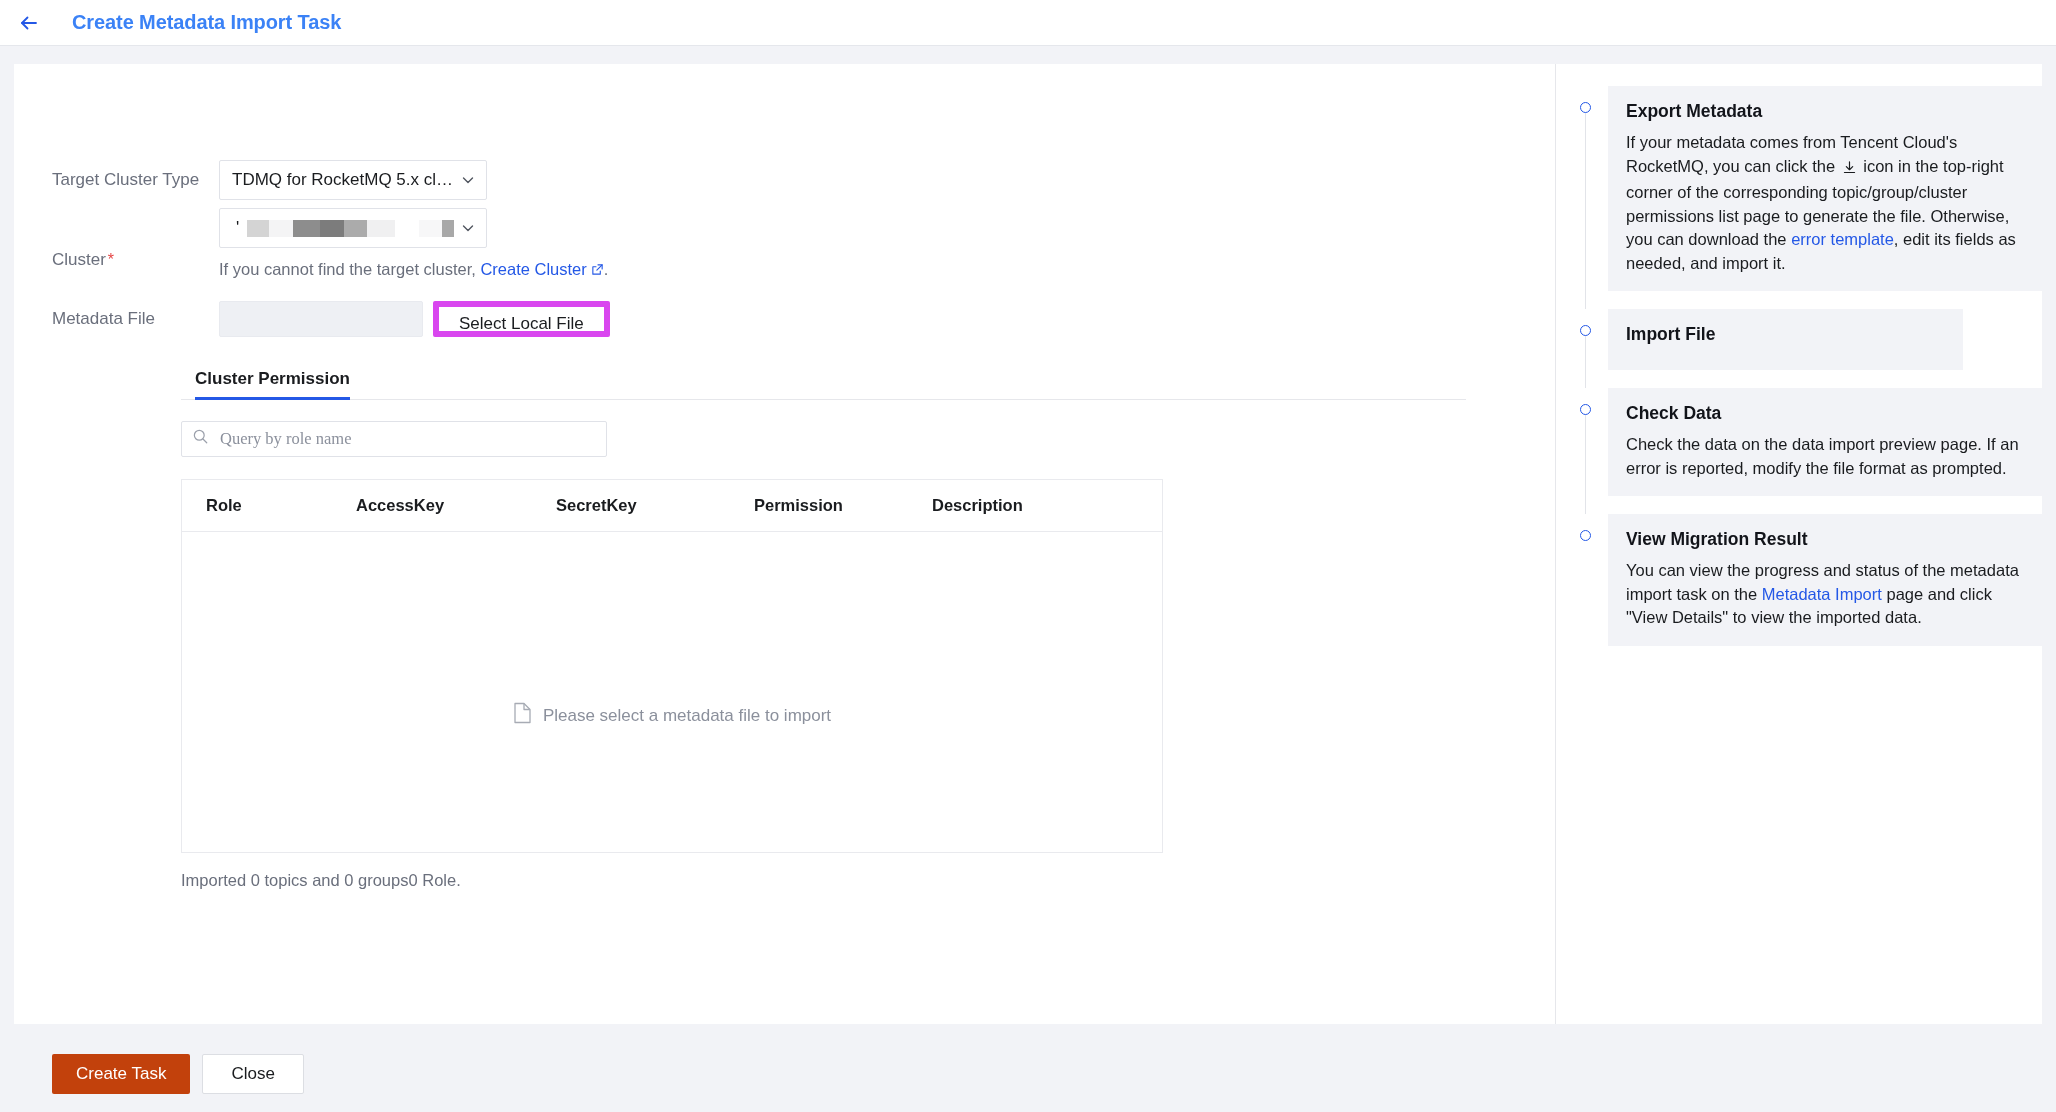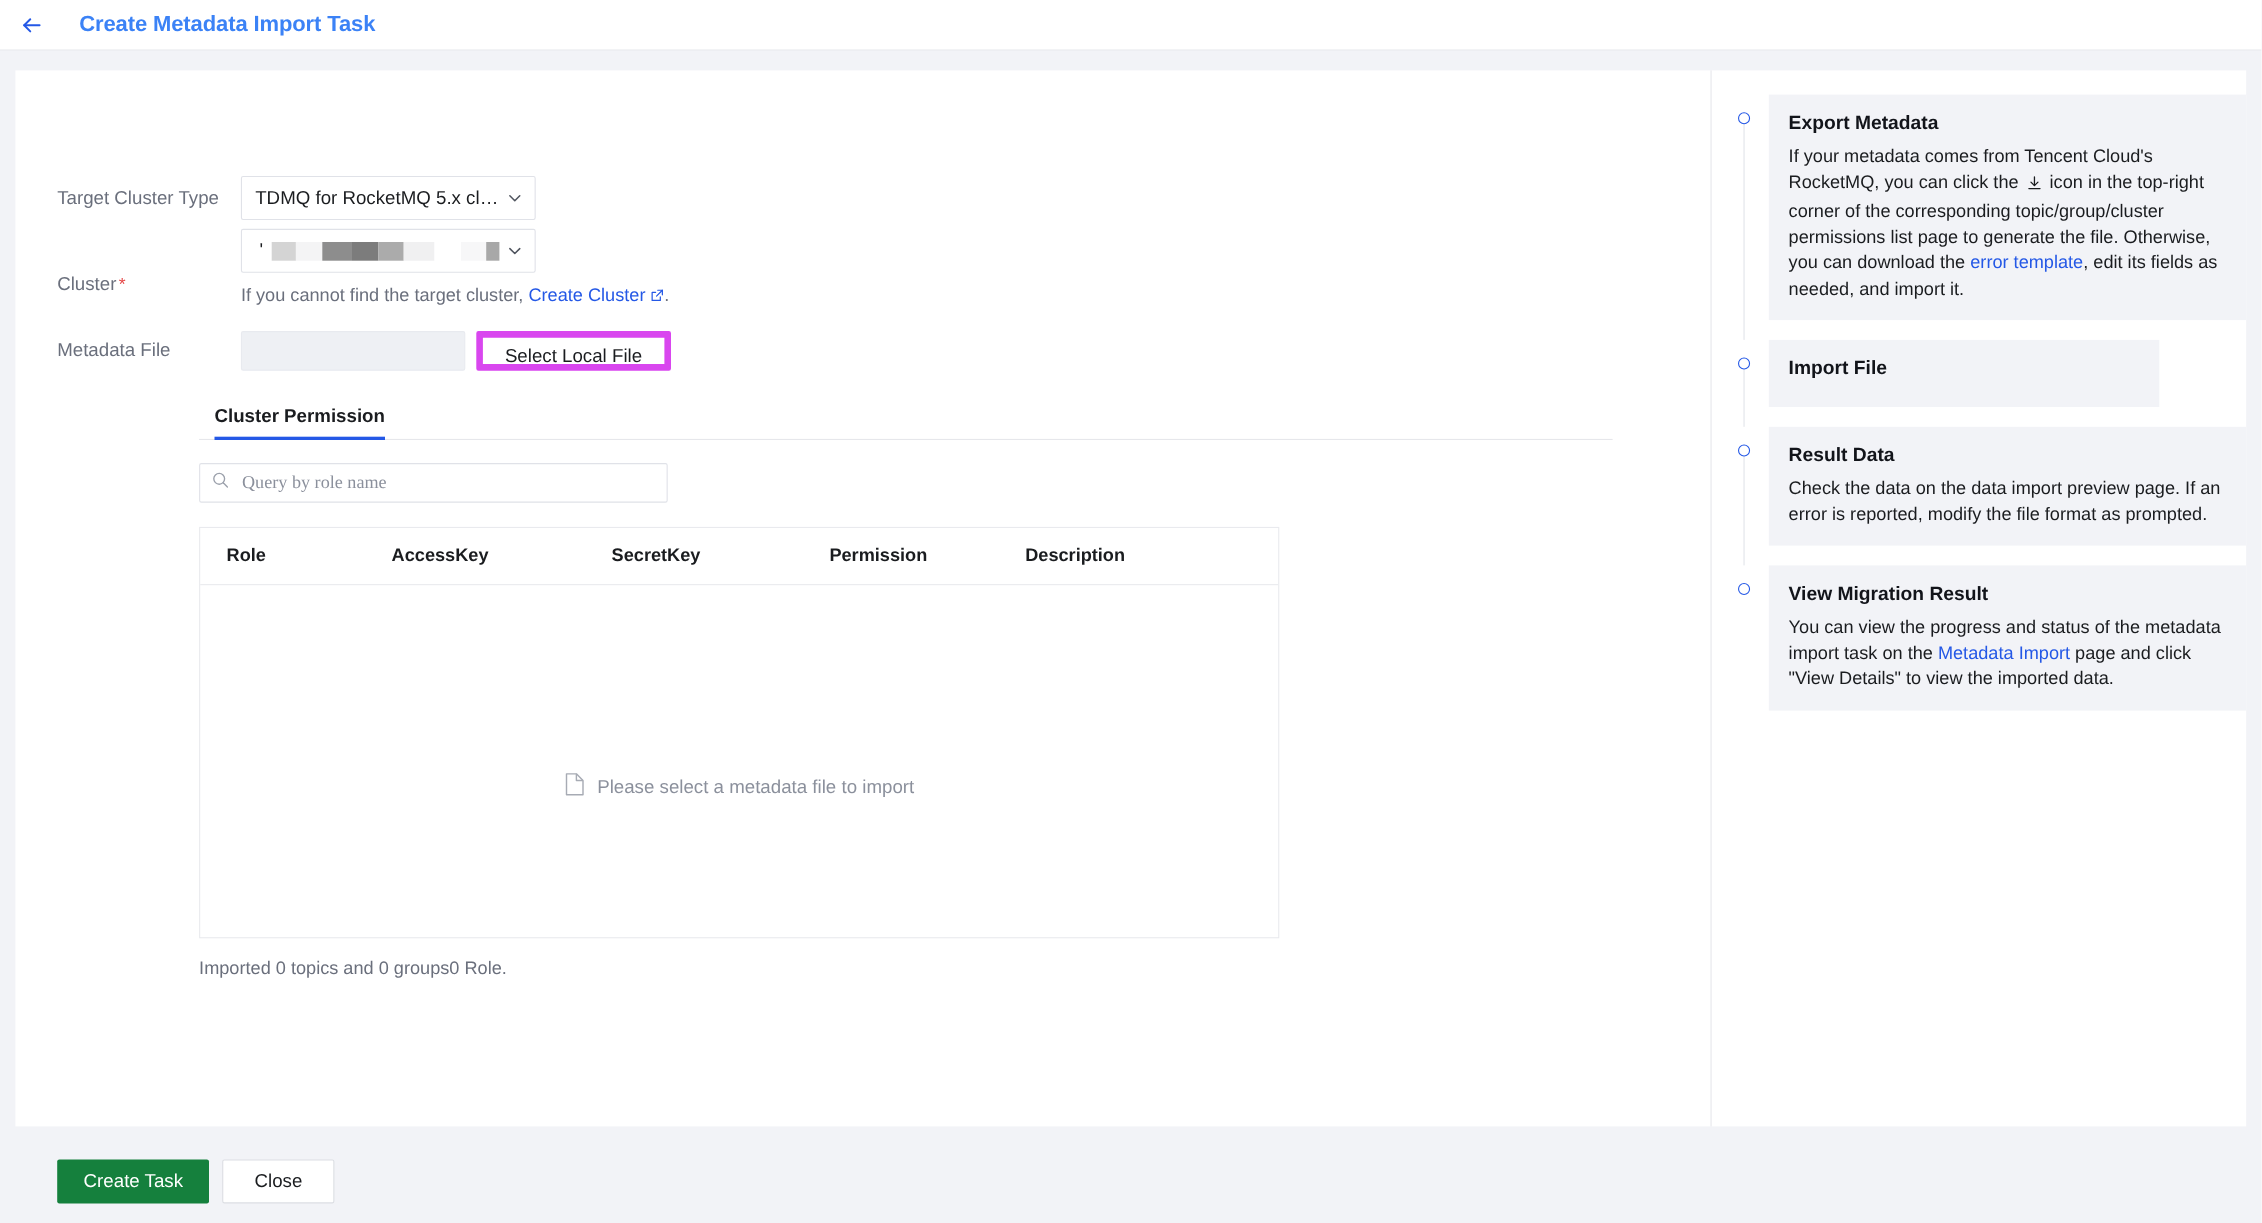--- a/index.html
+++ b/index.html
@@ -299,21 +299,21 @@
     left: 14px; top: 1008px;
     width: 2028px;
     display: flex;
     align-items: center;
     gap: 12px;
     padding-left: 38px;
   }
   .btn-primary {
     height: 40px;
     padding: 0 24px;
-    background: #15803d;
+    background: #c2410c;
     color: #fff;
     border: 0;
     border-radius: 2px;
     font-size: 17px;
     font-family: inherit;
     cursor: pointer;
   }
   .btn-close {
     height: 40px;
     padding: 0 28px;
@@ -466,21 +466,21 @@
           <span class="step-line"></span>
           <div class="step-box narrow">
             <div class="step-title">Import File</div>
           </div>
         </div>
 
         <div class="step">
           <span class="step-marker"></span>
           <span class="step-line"></span>
           <div class="step-box">
-            <div class="step-title">Result Data</div>
+            <div class="step-title">Check Data</div>
             <div class="step-desc">Check the data on the data import preview page. If an error is reported, modify the file format as prompted.</div>
           </div>
         </div>
 
         <div class="step">
           <span class="step-marker"></span>
 
           <div class="step-box">
             <div class="step-title">View Migration Result</div>
             <div class="step-desc"><span>You can view the progress and status of the metadata import task on the </span><a>Metadata Import</a><span> page and click "View Details" to view the imported data.</span></div>

